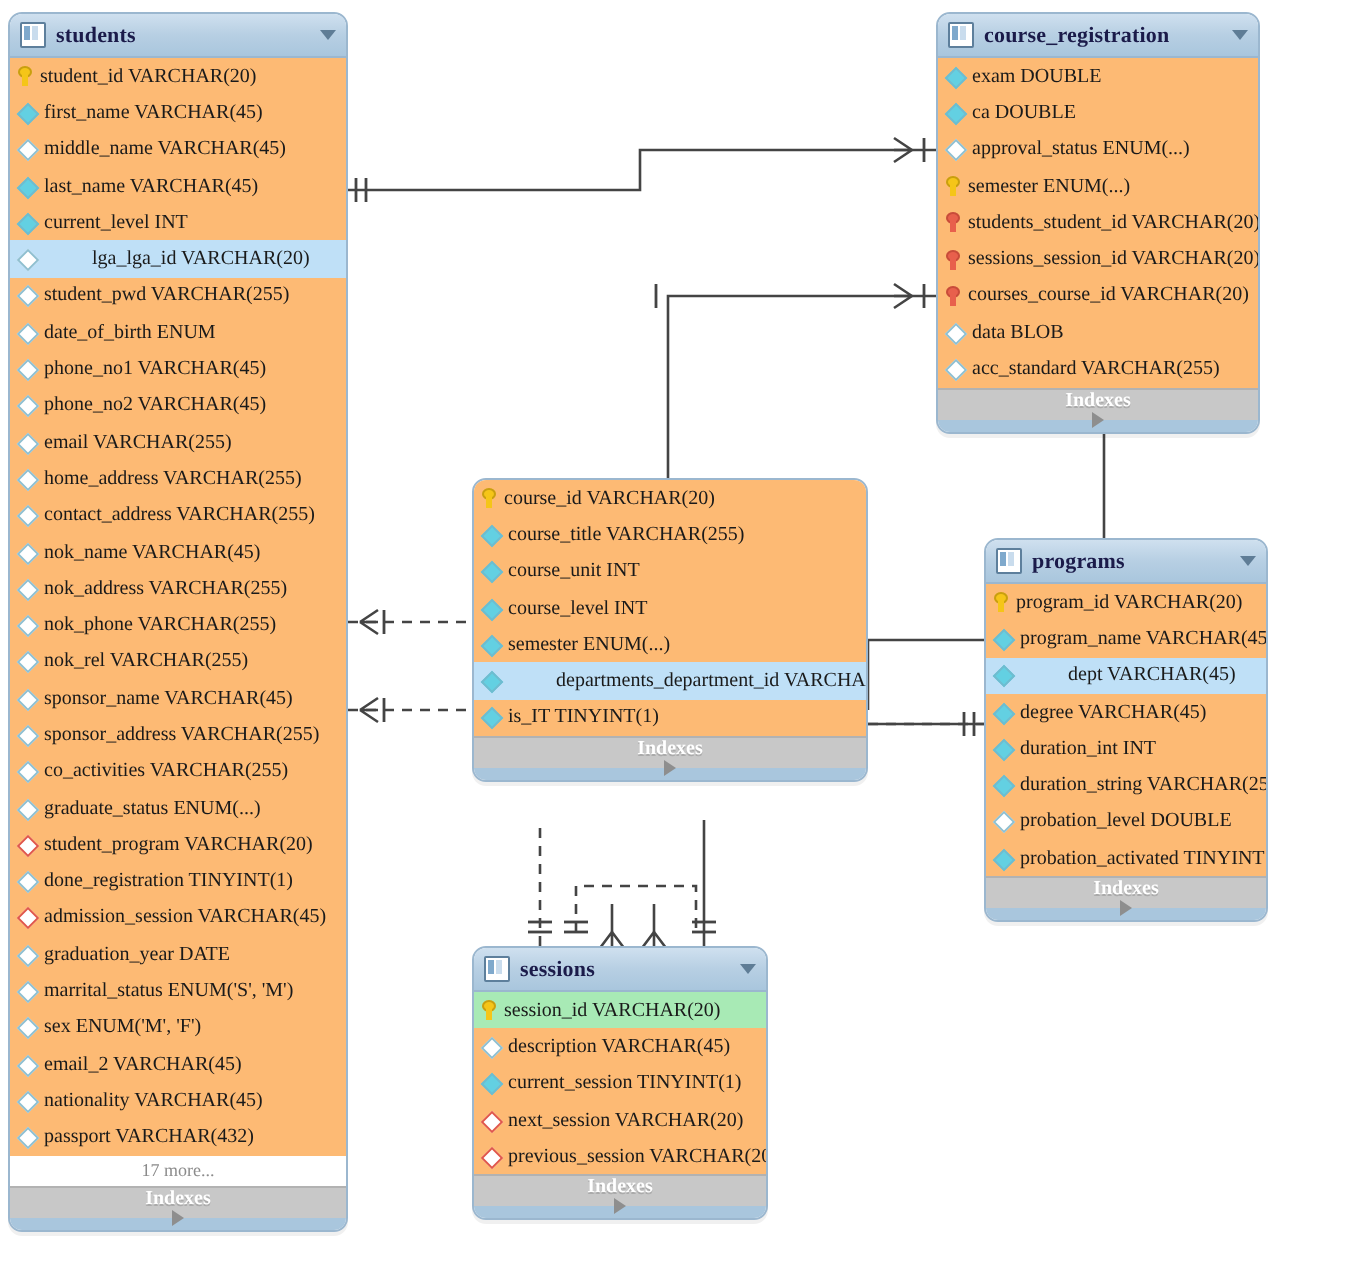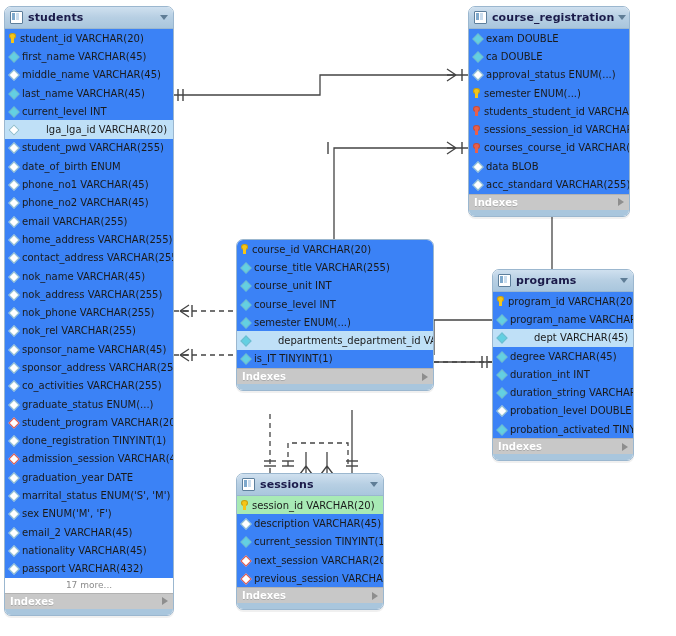--- a/index.html
+++ b/index.html
@@ -3,21 +3,21 @@
 <meta charset="utf-8">
 <style>
   html,body{margin:0;padding:0;}
   body{
     width:676px;height:636px;
     background:#ffffff;
     font-family:"DejaVu Sans","Liberation Sans",sans-serif;
     overflow:hidden;
     position:relative;
   }
-  #canvas{position:absolute;left:0;top:0;width:676px;height:520px;}
+  #canvas{position:absolute;left:0;top:0;width:676px;height:520px;font-family:Liberation Serif, serif;}
   svg#links{position:absolute;left:0;top:0;width:676px;height:636px;pointer-events:none;}
 
   .table-box{
     position:absolute;
     border:1px solid #9bb7cf;
     border-radius:7px;
     background:#ffffff;
     box-shadow:0 2px 0 rgba(0,0,0,0.06);
     box-sizing:border-box;
     overflow:hidden;
@@ -39,21 +39,21 @@
   .tbl-icon::before{
     content:"";position:absolute;left:1px;top:1px;width:3px;height:7px;background:#7fa9cc;
   }
   .tbl-icon::after{
     content:"";position:absolute;left:5px;top:1px;width:3px;height:7px;background:#c9dced;
   }
   .caret{
     width:0;height:0;border-left:4px solid transparent;border-right:4px solid transparent;
     border-top:5px solid #5f7d96;flex:none;margin-left:4px;
   }
-  .cols{background:#3b82f6;}
+  .cols{background:#fdba74;}
   .col{
     height:18.3px;display:flex;align-items:center;
     font-size:10px;color:#1a1a1a;padding:0 4px;white-space:nowrap;
   }
   .col.hl{background:#bfe0f7;gap:24px;}
   .col.hlg{background:#a8eab5;text-align:center;}
   .col .cname{margin-left:4px;}
   .ico{width:9px;height:9px;flex:none;position:relative;}
   
   .ico.key{width:7px;height:10px;}
@@ -75,20 +75,21 @@
   }
   .ico.dia.hollow::before{background:#ffffff;border-color:#8fbfd0;}
   .ico.dia.red::before{background:#ffffff;border-color:#e0574a;}
   .tbl-foot{
     height:15px;display:flex;align-items:center;
     background:#c8c8c8;
     border-top:1px solid #b2b2b2;
     font-size:10px;font-weight:bold;color:#ffffff;
     padding:0 5px;
     text-shadow:0 1px 0 rgba(0,0,0,0.15);
+    flex-direction:column;
   }
   .tbl-foot .flabel{flex:1;}
   .foot-arrow{
     width:0;height:0;border-top:4px solid transparent;border-bottom:4px solid transparent;
     border-left:6px solid #8e8e8e;flex:none;
   }
   .tbl-base{height:6px;background:#a9c6dd;}
   .more{
     height:15px;display:flex;align-items:center;justify-content:center;
     font-size:9px;color:#8b8b8b;background:#ffffff;

